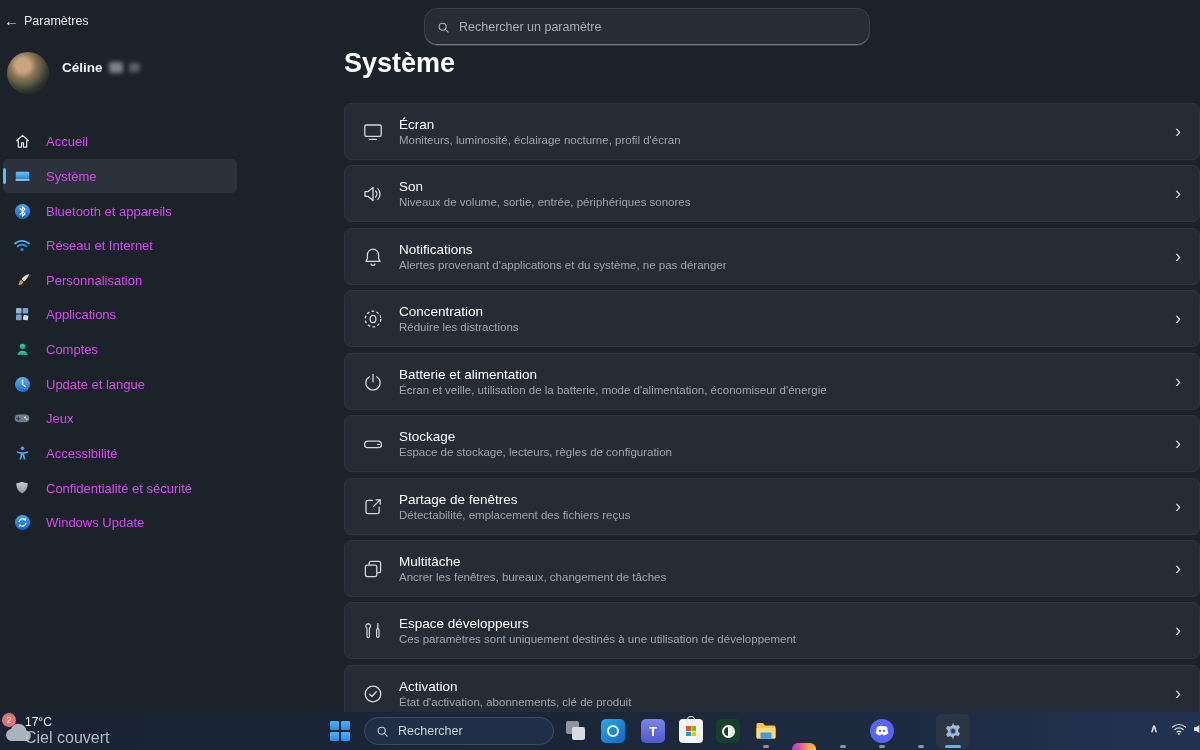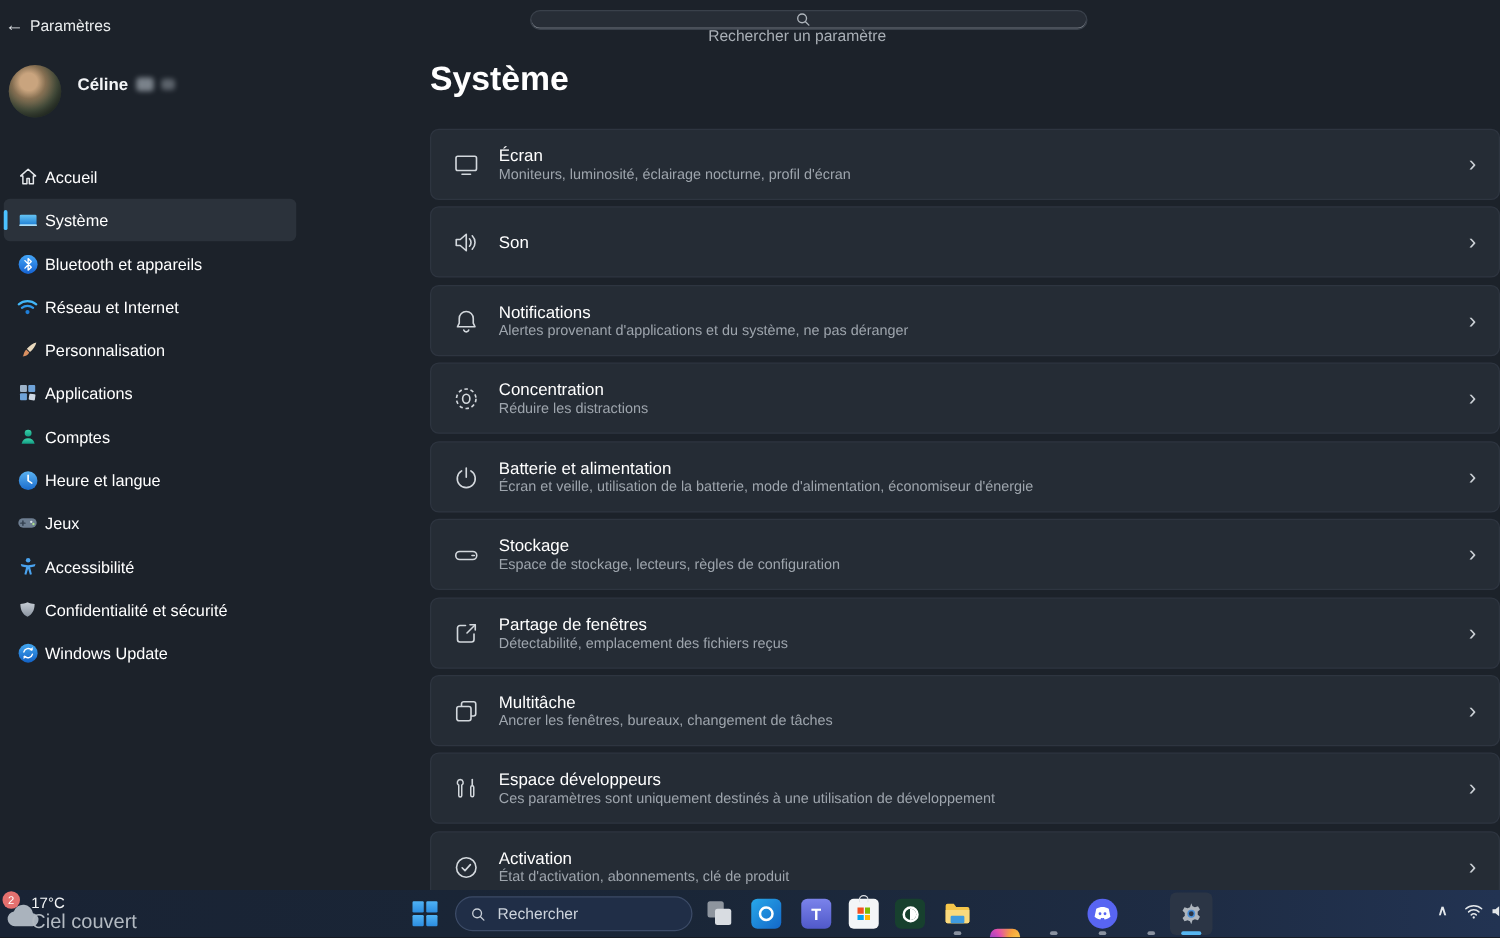--- a/index.html
+++ b/index.html
@@ -3,43 +3,43 @@
 <meta charset="utf-8">
 <style>
   * { margin:0; padding:0; box-sizing:border-box; }
   html,body { width:1200px; height:750px; background:#11151a; }
   body { font-family:"Liberation Sans", sans-serif; }
   .app { position:relative; width:1200px; height:750px; background:#1c222a; overflow:hidden; color:#e8ebee; }
 
   
   .back { position:absolute; left:4px; top:12px; font-size:15px; color:#dfe3e7; cursor:default; }
   .app-title { position:absolute; left:24px; top:14px; font-size:12.5px; color:#e9eced; }
-  .top-search { position:absolute; left:424px; top:8px; width:446px; height:16px; background:#272d36;
+  .top-search { position:absolute; left:424px; top:8px; width:446px; height:38px; background:#272d36;
     border:1px solid #3a414b; border-radius:13px; display:flex; align-items:center; padding:0 12px;
-    box-shadow: inset 0 -1px 0 #6f757d; flex-direction: column; }
+    box-shadow: inset 0 -1px 0 #6f757d; }
   .top-search svg { flex:0 0 auto; margin-right:9px; }
   .top-search input { flex:1; background:transparent; border:none; outline:none; color:#cfd4da;
     font-size:12.5px; font-family:"Liberation Sans", sans-serif; }
   .top-search input::placeholder { color:#a9afb6; opacity:1; }
 
   
   .avatar { position:absolute; left:7px; top:52px; width:42px; height:42px; border-radius:50%;
     background: radial-gradient(circle at 38% 32%, #c9a47e 0 18%, #8a7355 35%, #55604a 60%, #2f3c33 85%);
     box-shadow: inset -4px -6px 10px rgba(0,0,0,.45); }
   .user-row { position:absolute; left:62px; top:60px; display:flex; align-items:center; gap:6px; }
   .user-name { font-size:13.5px; font-weight:bold; color:#f2f4f6; }
   .blur-badge { width:14px; height:11px; border-radius:3px; background:#9aa2ab; filter:blur(2.2px); opacity:.75; }
   .blur-badge.b2 { width:11px; height:9px; opacity:.5; }
 
   .nav-item { position:absolute; left:3px; width:234px; height:34px; border-radius:5px;
     display:flex; align-items:center; padding-left:9px; cursor:default; }
   .nav-item.selected { background:#2b323b; }
   .nav-item .pill { position:absolute; left:0; top:9px; width:3px; height:16px; border-radius:2px; background:#4cc2ff; }
   .nav-ic { width:20px; height:20px; flex:0 0 auto; display:flex; align-items:center; justify-content:center; }
-  .nav-label { margin-left:4px; font-size:13px; color:#ffffff; white-space:nowrap; }
+  .nav-label { margin-left:14px; font-size:13px; color:#d946ef; white-space:nowrap; }
 
   
   .page-title { position:absolute; left:344px; top:48px; font-size:27px; font-weight:600; color:#ffffff; }
   .card { position:absolute; left:344px; width:856px; height:57px; background:#252c35;
     border:1px solid #2e3540; border-radius:7px; display:flex; align-items:center; padding:0 16px; cursor:default; }
   .card .ci { width:24px; height:24px; flex:0 0 auto; margin-right:14px; }
   .ctext { flex:1; min-width:0; }
   .ctitle { font-size:13.5px; color:#ffffff; line-height:17px; }
   .csub { font-size:11.5px; color:#9ea5ad; line-height:15px; }
   .chev { flex:0 0 auto; font-size:18px; color:#ccd1d6; margin-right:2px; }
@@ -212,21 +212,21 @@
           <defs>
             <linearGradient id="gtl" x1="0" y1="0" x2="0" y2="1">
               <stop offset="0" stop-color="#5ab2f1"></stop>
               <stop offset="1" stop-color="#1b6ccd"></stop>
             </linearGradient>
           </defs>
           <circle cx="12" cy="12" r="9.4" fill="url(#gtl)"></circle>
           <path d="M12 6.6V12l3.7 2.5" fill="none" stroke="#fff" stroke-width="1.7" stroke-linecap="round"></path>
         </svg>
       </span>
-    <span class="nav-label">Heure et langue</span>
+    <span class="nav-label">Update et langue</span>
   </div>
 
   <div class="nav-item" style="top:401px">
     <span class="nav-ic">
         <svg width="20" height="20" viewBox="0 0 24 24">
           <rect x="3.2" y="7.8" width="17.6" height="9.2" rx="4.6" fill="#6d7e91"></rect>
           <path d="M7.6 10.6v4M5.6 12.6h4" stroke="#33404f" stroke-width="1.4" stroke-linecap="round"></path>
           <circle cx="15.6" cy="11.4" r="1.15" fill="#d9e2ec"></circle>
           <circle cx="17.7" cy="13.4" r="1.15" fill="#aee08e"></circle>
         </svg>
@@ -293,20 +293,21 @@
   </div>
 
   <div class="card" style="top:165px">
     <svg class="ci" viewBox="0 0 24 24">
         <path d="M4 9.6v4.8h3.2L12 18.6V5.4L7.2 9.6z" fill="none" stroke="#d3d8dd" stroke-width="1.3" stroke-linejoin="round"></path>
         <path d="M14.6 9a4.3 4.3 0 0 1 0 6" fill="none" stroke="#d3d8dd" stroke-width="1.3" stroke-linecap="round"></path>
         <path d="M16.8 6.6a7.7 7.7 0 0 1 0 10.8" fill="none" stroke="#d3d8dd" stroke-width="1.3" stroke-linecap="round"></path>
       </svg>
     <div class="ctext">
         <div class="ctitle">Son</div>
+        <div class="csub">Niveaux de volume, sortie, entrée, périphériques sonores</div>
       </div>
     <span class="chev">›</span>
   </div>
 
   <div class="card" style="top:228px">
     <svg class="ci" viewBox="0 0 24 24">
         <path d="M12 4.2a5.6 5.6 0 0 0-5.6 5.6v3.7L5 16.4h14l-1.4-2.9V9.8A5.6 5.6 0 0 0 12 4.2z" fill="none" stroke="#d3d8dd" stroke-width="1.3" stroke-linejoin="round"></path>
         <path d="M10 19a2.1 2.1 0 0 0 4 0" fill="none" stroke="#d3d8dd" stroke-width="1.3" stroke-linecap="round"></path>
       </svg>
     <div class="ctext">

